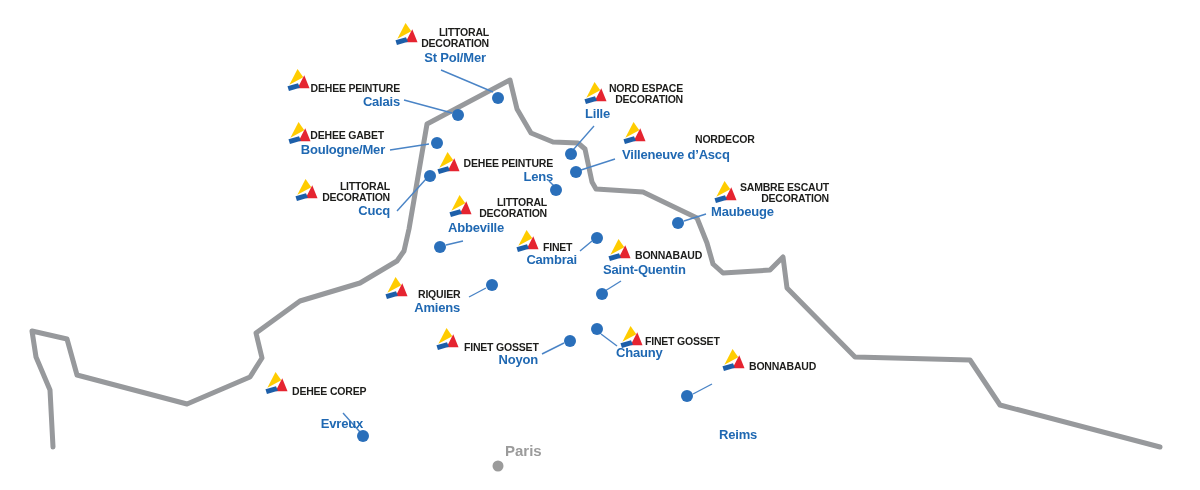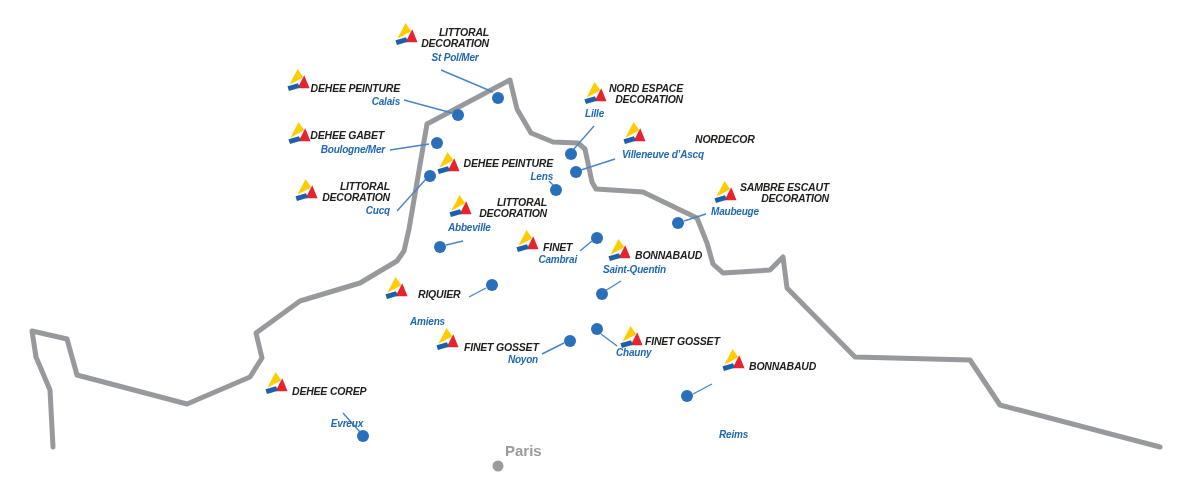--- a/index.html
+++ b/index.html
@@ -4,35 +4,35 @@
 <style>
   html,body{margin:0;padding:0;background:#ffffff;}
   .stage{
     position:relative;
     width:1200px;height:490px;
     background:#ffffff;
     overflow:hidden;
     font-family:"Liberation Sans", sans-serif;
   }
   #map-layer{position:absolute;left:0;top:0;width:1200px;height:490px;}
-  #labels{position:absolute;left:0;top:0;width:1200px;height:490px;font-style:italic;}
+  #labels{position:absolute;left:0;top:0;width:1200px;height:490px;}
   .logo{position:absolute;}
   .company{
     position:absolute;
     font-weight:bold;
     font-size:10.5px;
     line-height:10.5px;
     letter-spacing:-0.2px;
     white-space:nowrap;
   }
   .company div{white-space:nowrap;}
   .city{
     position:absolute;
     font-weight:bold;
-    font-size:10px;
+    font-size:13px;
     line-height:15px;
     letter-spacing:-0.2px;
     white-space:nowrap;
   }
   .paris-label{
     position:absolute;
     font-weight:bold;
     font-size:15px;
     line-height:15px;
     white-space:nowrap;
@@ -187,21 +187,21 @@
       </div>
       <div class="city al-left" style="left: 711px; top: 204px; color: rgb(31, 104, 178);">Maubeuge</div>
       <span class="logo" style="left: 385px; top: 276px;"><svg width="23" height="24" viewBox="0 0 24 25">
           <polygon fill="#ffcc00" points="11,1 17,9.5 2.5,17.5"></polygon>
           <polygon fill="#e52430" points="18,7.5 23.5,21 11,21"></polygon>
           <polygon fill="#1d5fa9" points="0.5,19 11.5,16 13.5,20.5 2,24"></polygon>
         </svg></span>
       <div class="company al-left" style="left: 418px; top: 289px; color: rgb(29, 29, 27);">
         <div>RIQUIER</div>
       </div>
-      <div class="city al-right" style="left: 445px; top: 300px; color: rgb(31, 104, 178); margin-top: 14px;">Amiens</div>
+      <div class="city al-right" style="left: 460px; top: 300px; color: rgb(31, 104, 178);">Amiens</div>
       <span class="logo" style="left: 436px; top: 327px;"><svg width="23" height="24" viewBox="0 0 24 25">
           <polygon fill="#ffcc00" points="11,1 17,9.5 2.5,17.5"></polygon>
           <polygon fill="#e52430" points="18,7.5 23.5,21 11,21"></polygon>
           <polygon fill="#1d5fa9" points="0.5,19 11.5,16 13.5,20.5 2,24"></polygon>
         </svg></span>
       <div class="company al-left" style="left: 464px; top: 342px; color: rgb(29, 29, 27);">
         <div>FINET GOSSET</div>
       </div>
       <div class="city al-right" style="left: 538px; top: 352px; color: rgb(31, 104, 178);">Noyon</div>
       <span class="logo" style="left: 620px; top: 325px;"><svg width="23" height="24" viewBox="0 0 24 25">

